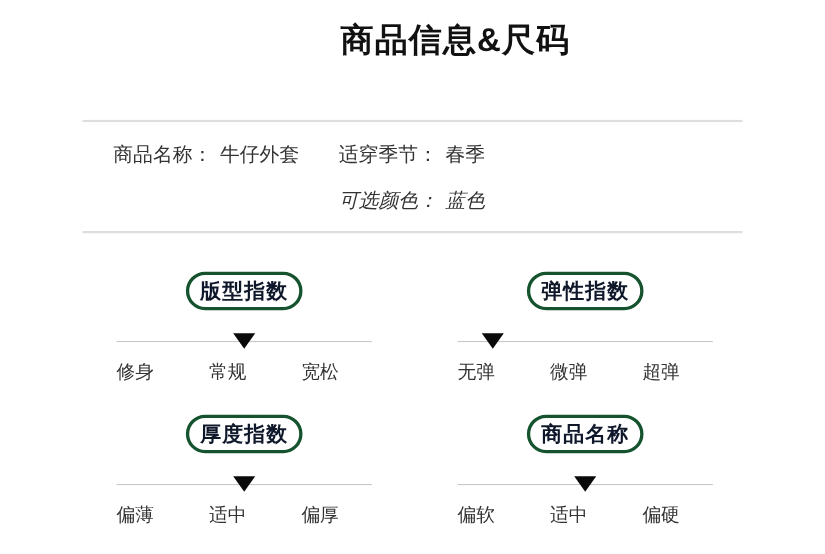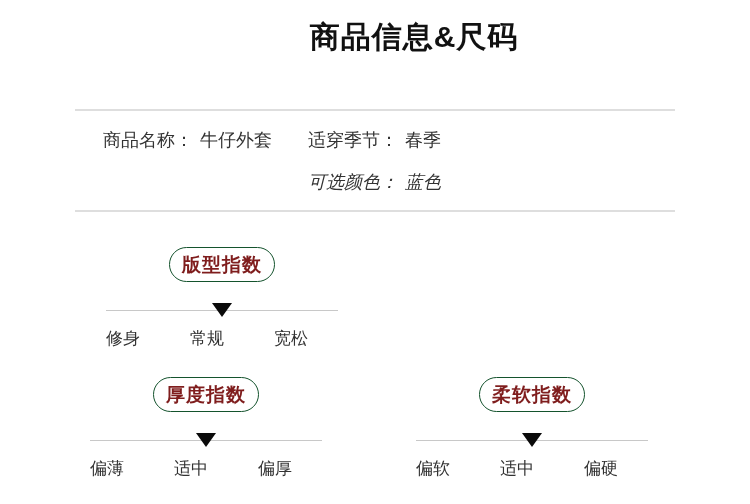--- a/index.html
+++ b/index.html
@@ -64,36 +64,36 @@
   .field-3 { left: 489px; top: 130px; }
   .field-4 { left: 308px; top: 172px; font-style: italic; }
 
   
   .scale {
     position: absolute;
     width: 232px;
   }
   .scale-1 { left: 106px; top: 247px; }
   .scale-2 { left: 416px; top: 247px; }
-  .scale-3 { left: 90px; top: 377px; }
+  .scale-3 { left: 106px; top: 377px; }
   .scale-4 { left: 416px; top: 377px; }
 
   .pill {
     width: 106px;
     height: 35px;
     margin: 0 auto;
-    border: 1px solid #14532d;
+    border: 3px solid #14532d;
     border-radius: 19px;
     box-sizing: border-box;
     display: flex;
     align-items: center;
     justify-content: center;
     font-size: 19px;
     font-weight: bold;
-    color: #7f1d1d;
+    color: #0f172a;
     letter-spacing: 1px;
     background: #ffffff;
   }
 
   .slider {
     position: relative;
     height: 18px;
     margin-top: 20px;
   }
   .scale-line {
@@ -158,36 +158,48 @@
       <div class="scale-line"></div>
       <div class="tri" style="left: 106px;"></div>
     </div>
     <div class="levels">
       <span class="level">修身</span>
       <span class="level">常规</span>
       <span class="level">宽松</span>
     </div>
   </div>
 
+  <div class="scale scale-2">
+    <div class="pill">弹性指数</div>
+    <div class="slider">
+      <div class="scale-line"></div>
+      <div class="tri" style="left: 22px;"></div>
+    </div>
+    <div class="levels">
+      <span class="level">无弹</span>
+      <span class="level">微弹</span>
+      <span class="level">超弹</span>
+    </div>
+  </div>
 
   <div class="scale scale-3">
     <div class="pill">厚度指数</div>
     <div class="slider">
       <div class="scale-line"></div>
       <div class="tri" style="left: 106px;"></div>
     </div>
     <div class="levels">
       <span class="level">偏薄</span>
       <span class="level">适中</span>
       <span class="level">偏厚</span>
     </div>
   </div>
 
   <div class="scale scale-4">
-    <div class="pill">柔软指数</div>
+    <div class="pill">商品名称</div>
     <div class="slider">
       <div class="scale-line"></div>
       <div class="tri" style="left: 106px;"></div>
     </div>
     <div class="levels">
       <span class="level">偏软</span>
       <span class="level">适中</span>
       <span class="level">偏硬</span>
     </div>
   </div>

